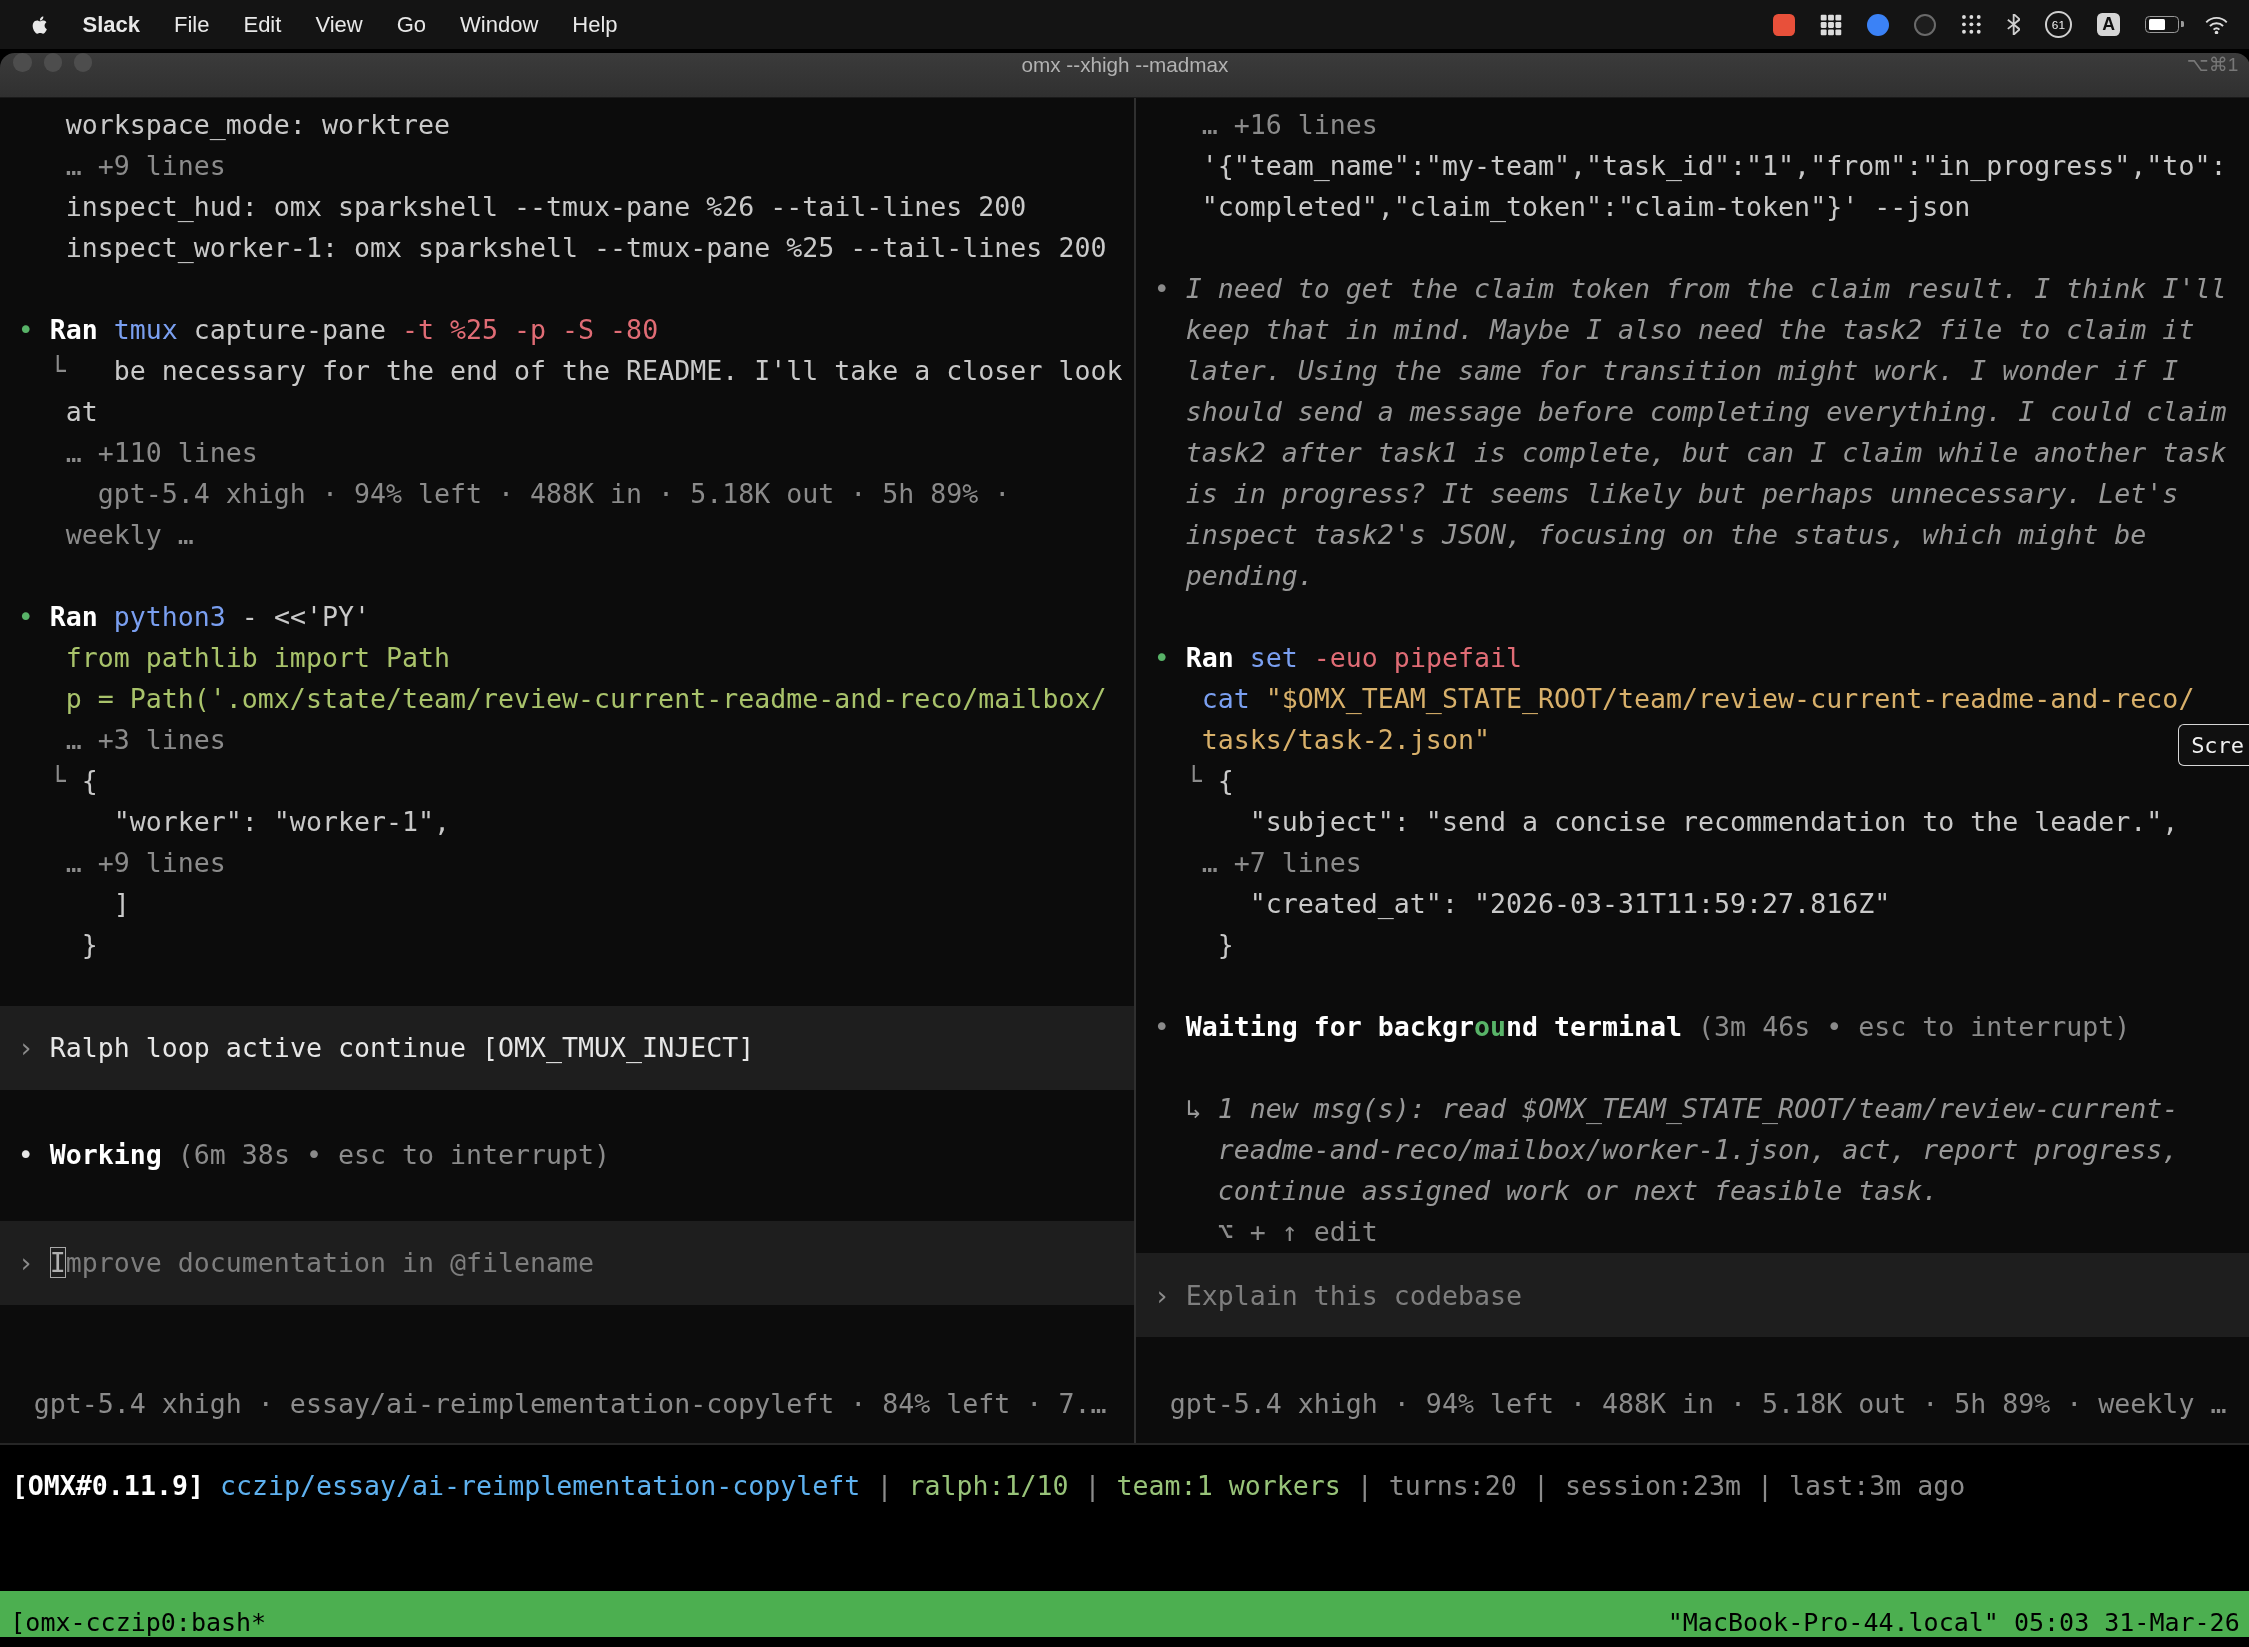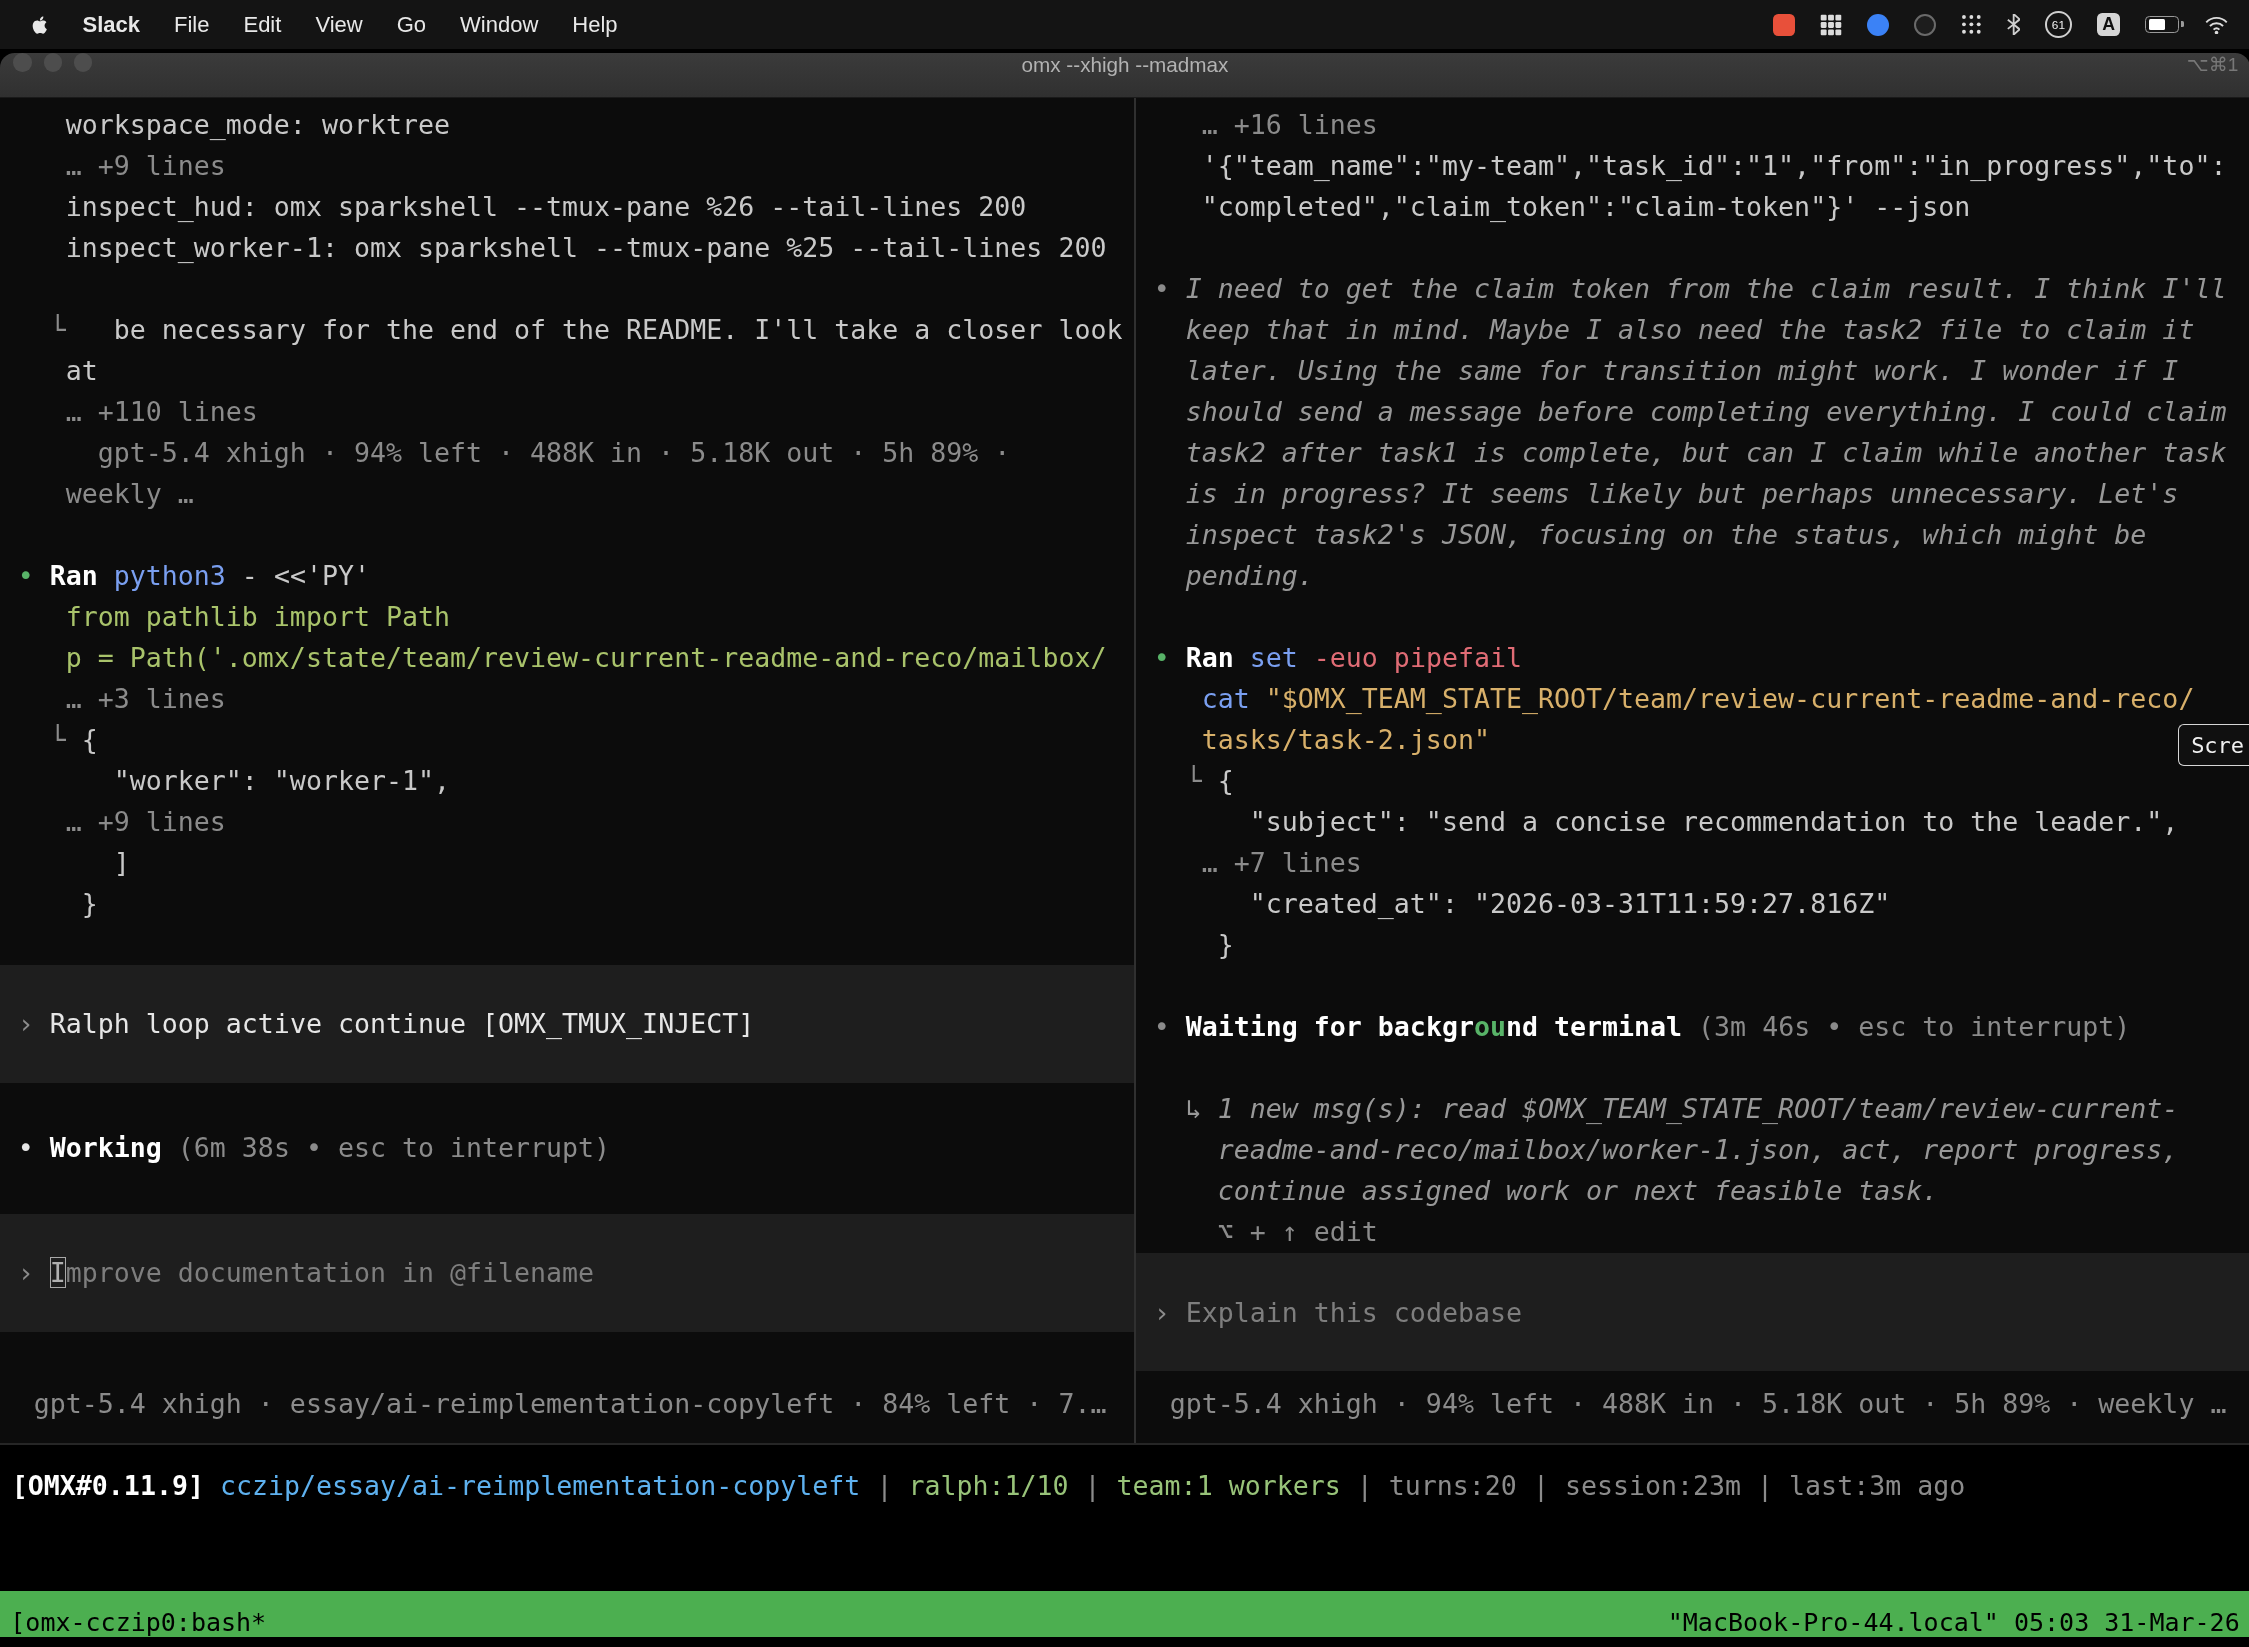--- a/index.html
+++ b/index.html
@@ -36,21 +36,21 @@
   .shortcut{position:absolute;right:11.8px;color:#787878;font-size:19px;}
   .term{position:absolute;top:45px;left:0;right:0;bottom:0;background:#000;
     font-family:"DejaVu Sans Mono","DejaVu Sans",monospace;font-size:26.6px;color:#c9c9c9;}
   .pane{position:absolute;top:0;height:1345px;overflow:hidden;background:#0c0c0c;}
   .pane-left{left:0;width:1134px;}
   .pane-right{left:1136px;right:0;}
   .vdivider{position:absolute;left:1134px;top:0;width:2.2px;height:1345px;background:#303030;}
   .hdivider{position:absolute;top:1345px;left:0;right:0;height:1.5px;background:#262626;}
   .pane-scroll{padding:5.9px 0 0 17.7px;}
   .tline{height:41px;line-height:41px;white-space:pre;overflow:hidden;}
-  .band{height:118px;background:#1e1e1e;display:flex;align-items:center;
+  .band{height:84px;background:#1e1e1e;display:flex;align-items:center;
     margin-left:-17.7px;padding-left:17.7px;}
   .pane-status{position:absolute;bottom:19px;left:0;right:16px;height:41px;line-height:41px;
     white-space:pre;padding-left:17.7px;overflow:hidden;}
   .omx-status{position:absolute;top:1367px;left:11.8px;right:0;height:41px;line-height:41px;
     white-space:pre;overflow:hidden;}
   .tmux-bar{position:absolute;left:0;right:0;top:1493px;height:46px;background:#4caf50;color:#000;
     font-family:"DejaVu Sans Mono","DejaVu Sans",monospace;font-size:25px;
     display:flex;align-items:flex-end;justify-content:space-between;padding:0 10.3px;box-sizing:border-box;}
   .overlay-scre{position:absolute;top:626px;right:0;height:40px;border:1.5px solid #d6d6d6;border-right:none;
     background:#101010;color:#f0f0f0;display:flex;align-items:center;padding:0 5.9px 0 11.8px;
@@ -162,20 +162,21 @@
   </div>
 
   <div class="term">
     <div class="pane pane-left">
       <div class="pane-scroll">
           <div class="tline"><span class="c-fg">   workspace_mode: worktree</span></div>
           <div class="tline"><span class="c-dim">   … +9 lines</span></div>
           <div class="tline"><span class="c-fg">   inspect_hud: omx sparkshell --tmux-pane %26 --tail-lines 200</span></div>
           <div class="tline"><span class="c-fg">   inspect_worker-1: omx sparkshell --tmux-pane %25 --tail-lines 200</span></div>
           <div class="tline"></div>
+          <div class="tline"><span class="c-gbullet">• </span><span class="c-bold">Ran </span><span class="c-blue">tmux</span><span class="c-fg"> capture-pane </span><span class="c-red">-t %25 -p -S -80</span></div>
           <div class="tline"><span class="c-dim">  └</span><span class="c-fg">   be necessary for the end of the README. I'll take a closer look</span></div>
           <div class="tline"><span class="c-fg">   at</span></div>
           <div class="tline"><span class="c-dim">   … +110 lines</span></div>
           <div class="tline"><span class="c-dim">     gpt-5.4 xhigh · 94% left · 488K in · 5.18K out · 5h 89% ·</span></div>
           <div class="tline"><span class="c-dim">   weekly …</span></div>
           <div class="tline"></div>
           <div class="tline"><span class="c-gbullet">• </span><span class="c-bold">Ran </span><span class="c-blue">python3</span><span class="c-fg"> - &lt;&lt;'PY'</span></div>
           <div class="tline"><span class="c-code">   from pathlib import Path</span></div>
           <div class="tline"><span class="c-code">   p = Path('.omx/state/team/review-current-readme-and-reco/mailbox/</span></div>
           <div class="tline"><span class="c-dim">   … +3 lines</span></div>

